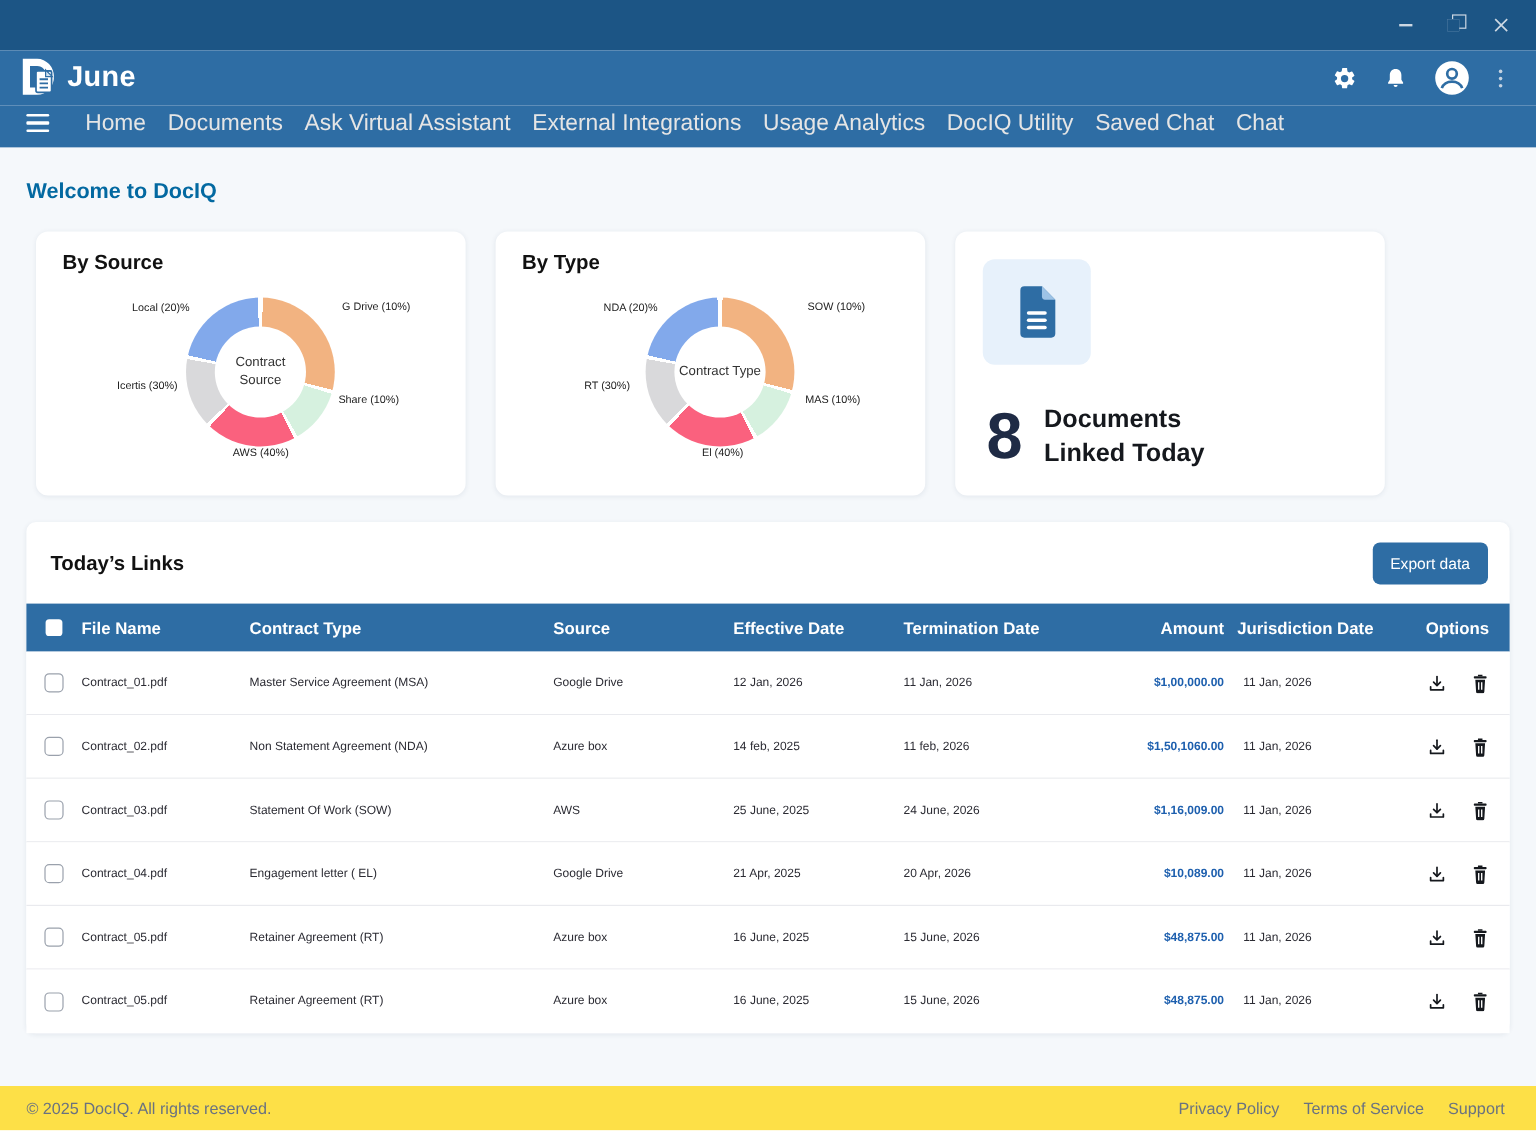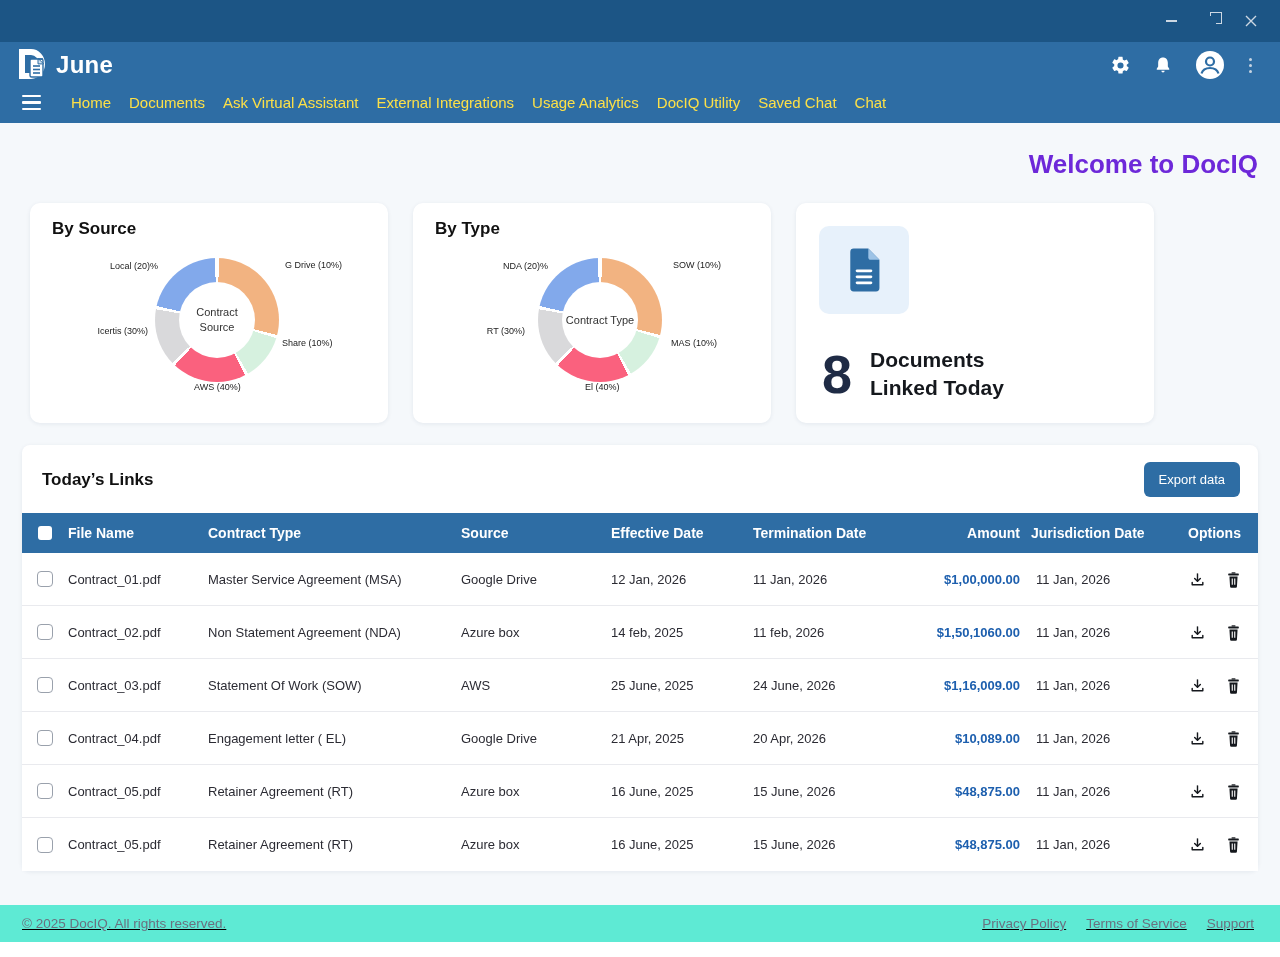--- a/index.html
+++ b/index.html
@@ -21,25 +21,25 @@
   .logo-text { color:#fff; font-size:24px; font-weight:700; letter-spacing:.3px; }
   .header-right { margin-left:auto; display:flex; align-items:center; gap:22px; }
   .hicon { display:flex; align-items:center; justify-content:center; cursor:pointer; }
   .kebab { display:flex; flex-direction:column; gap:3px; cursor:pointer; padding:2px; }
   .kebab span { width:3px; height:3px; border-radius:50%; background:#c6d4e2; }
 
   
   .navbar { height:35px; background:#2E6DA4; display:flex; align-items:center; gap:18px; padding:0 20px 6px 22px; }
   .hamburger { display:flex; flex-direction:column; gap:4px; cursor:pointer; margin-right:12px; }
   .hamburger span { width:19px; height:2.4px; background:#fff; border-radius:1px; }
-  .nav-item { color:#fde047; font-size:15px; text-decoration:none; cursor:pointer; white-space:nowrap; }
+  .nav-item { color:#e5e5e5; font-size:19px; text-decoration:none; cursor:pointer; white-space:nowrap; }
 
   
   .main { flex:1; background:#F5F8FB; padding:0 22px; overflow:hidden; }
-  .page-heading { margin-top:26px; font-size:26px; font-weight:800; color:#6d28d9;text-align:right; }
+  .page-heading { margin-top:26px; font-size:18px; font-weight:800; color:#0369a1; }
 
   .cards-row { display:flex; gap:25px; margin:23px 8px 0 8px; }
   .card { background:#fff; border-radius:10px; box-shadow:0 1px 4px rgba(30,50,90,.08); width:358px; height:220px; position:relative; }
   .card-title { position:absolute; top:16px; left:22px; font-size:17px; font-weight:800; color:#111; }
 
   .chart-area { position:absolute; inset:0; }
   .donut { position:absolute; left:125px; top:55px; width:124px; height:124px; border-radius:50%; }
   .donut::after { content:''; position:absolute; inset:24px; background:#fff; border-radius:50%; }
   .donut-center { position:absolute; left:187px; top:117px; transform:translate(-50%,-50%); text-align:center; font-size:11px; color:#333; line-height:1.35; z-index:2; white-space:nowrap; }
   .chart-label { position:absolute; font-size:9px; color:#222; white-space:nowrap; }
@@ -51,34 +51,34 @@
   .summary-label { font-size:21px; font-weight:800; color:#15181d; line-height:1.3; }
 
   
   .table-card { background:#fff; border-radius:8px; box-shadow:0 1px 4px rgba(30,50,90,.08); margin-top:22px; }
   .table-top { display:flex; align-items:center; justify-content:space-between; padding:17px 18px 16px 20px; }
   .table-title { font-size:17px; font-weight:800; color:#111; }
   .export-btn { background:#2E6DA4; color:#fff; border:none; border-radius:6px; font-size:13px; padding:10px 15px; cursor:pointer; font-family:inherit; }
 
   .trow { display:grid; grid-template-columns:46px 140px 248px 150px 142px 172px 106px 140px 92px; align-items:center; }
   .thead { background:#2E6DA4; height:40px; color:#fff; font-size:14px; font-weight:700; }
-  .tbody-row { height:53px; border-bottom:1px solid #e9eaee; font-size:13px; color:#2b2b33; background:#fff; }
+  .tbody-row { height:53px; border-bottom:1px solid #e9eaee; font-size:10px; color:#2b2b33; background:#fff; }
   .tbody-row:last-child { border-bottom:none; }
   .cell { padding-left:5px; }
   .cell.first { padding-left:0; }
   .cell.right { text-align:right; padding-right:6px; }
   .cell.center { display:flex; justify-content:center; align-items:center; gap:20px; }
   .amount { color:#1D5FAE; font-weight:700; }
   .cb-cell { display:flex; justify-content:center; }
   .cb-head { width:14px; height:14px; background:#fff; border-radius:3px; cursor:pointer; }
   .cb-row { width:16px; height:16px; background:#fff; border:1.5px solid #9AA1AC; border-radius:4px; cursor:pointer; }
   .icon-btn { background:none; border:none; cursor:pointer; padding:0; display:flex; align-items:center; }
 
   
-  .footer { height:37px; background:#5eead4; display:flex; align-items:center; justify-content:space-between; padding:0 26px 0 22px;text-decoration:underline; }
+  .footer { height:37px; background:#fde047; display:flex; align-items:center; justify-content:space-between; padding:0 26px 0 22px; }
   .footer-left { font-size:13.5px; color:#6A7280; }
   .footer-links { display:flex; gap:20px; }
   .footer-link { font-size:13.5px; color:#6A7280; text-decoration:none; cursor:pointer; }
   .bottomstrip { height:15px; background:#fff; }
 </style>
 </head>
 <body>
 
 <div class="app">
 

